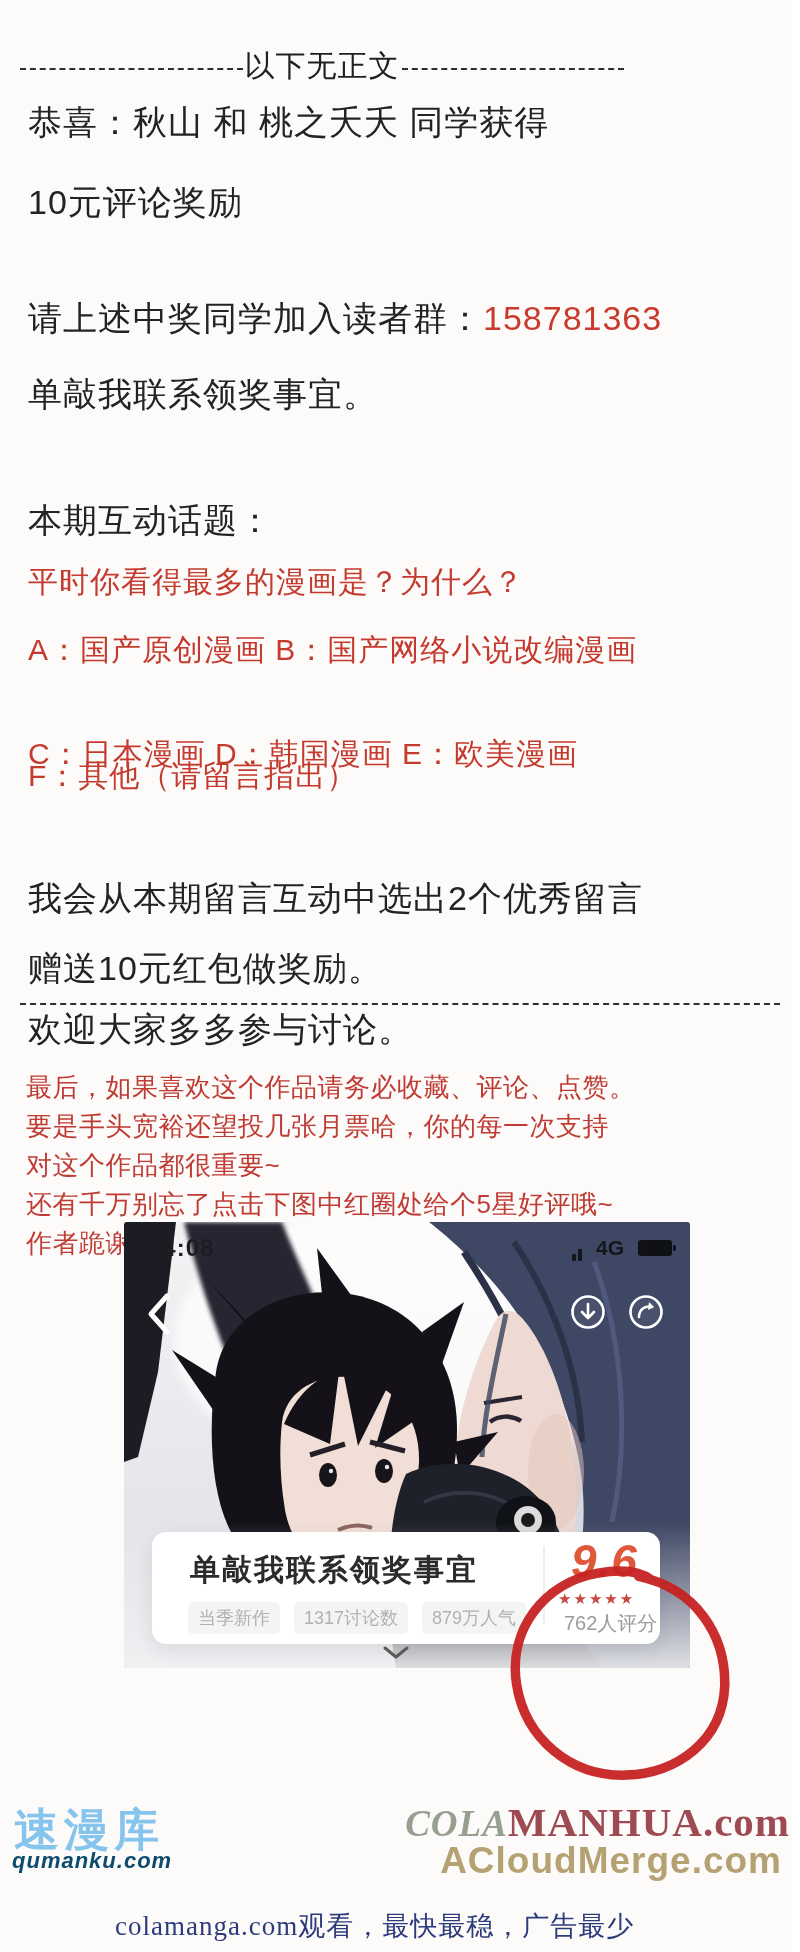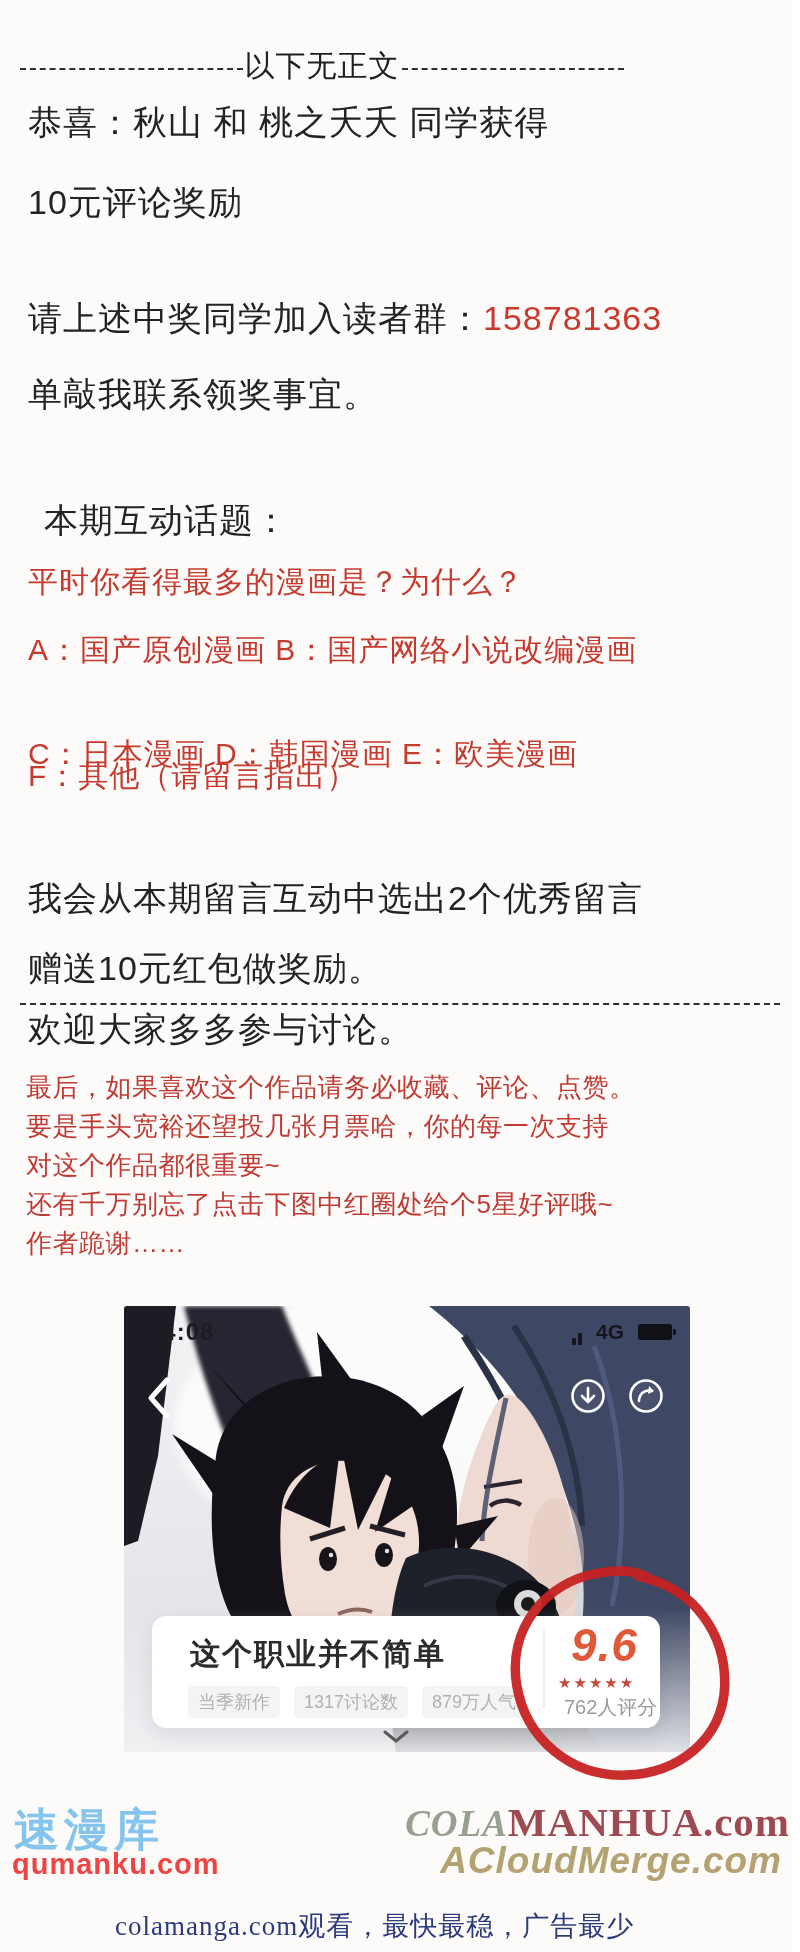--- a/index.html
+++ b/index.html
@@ -9,44 +9,44 @@
   
   .blk{color:#232323;font-size:34px;font-weight:500;letter-spacing:1px;white-space:nowrap;}
   .red{color:#c53a2e;font-size:30px;font-weight:500;letter-spacing:1px;white-space:nowrap;}
   .note-line{color:#bf3b33;font-size:26px;font-weight:500;letter-spacing:.5px;white-space:nowrap;}
   
   .divider1{top:46px;left:20px;width:604px;display:flex;align-items:center;}
   .divider1 .dash{flex:1;border-top:2px dashed #2e2e2e;margin-top:4px;}
   .divider1 .lbl{color:#1f1f1f;font-size:30px;font-weight:500;padding:0 2px;letter-spacing:1px;}
   .divider2{top:1003px;left:20px;width:760px;border-top:2px dashed #2e2e2e;}
   
-  .phone{left:124px;top:1306px;width:566px;height:446px;border-radius:3px;overflow:hidden;background:#fdba74;}
+  .phone{left:124px;top:1222px;width:566px;height:446px;border-radius:3px;overflow:hidden;background:#fdba74;}
   .statusbar-time{left:24px;top:12px;color:#1c1d22;font-size:24px;font-weight:600;letter-spacing:1px;}
   .sig{right:108px;top:27px;display:flex;align-items:flex-end;gap:2px;}
   .sig i{display:block;width:4px;background:#15161a;border-radius:1px;}
   .net4g{right:66px;top:14px;color:#15161a;font-size:21px;font-weight:600;}
   .batt{right:18px;top:18px;width:34px;height:16px;border-radius:3px;background:#101116;}
   .batt:after{content:"";position:absolute;right:-4px;top:5px;width:3px;height:6px;background:#101116;border-radius:0 2px 2px 0;}
   .circ-btn{top:72px;width:36px;height:36px;}
   
   .card{left:28px;top:310px;width:508px;height:112px;background:#ffffff;border-radius:14px;box-shadow:0 6px 18px rgba(40,40,60,.10);}
   .card-title{left:38px;top:18px;color:#2b2b2b;font-size:30px;font-weight:600;letter-spacing:2px;white-space:nowrap;}
   .tags{left:36px;top:70px;display:flex;gap:14px;}
   .tag{background:#f4f4f4;color:#b3b1b0;font-size:18px;padding:4px 10px;border-radius:5px;white-space:nowrap;}
   .vdiv{left:391px;top:14px;width:2px;height:78px;background:#ededed;}
   .rating-num{left:406px;top:2px;color:#e0583a;font-size:46px;font-weight:700;font-style:italic;letter-spacing:1px;margin-left:13px;}
   .rating-stars{left:406px;top:58px;color:#c64a3e;font-size:15px;letter-spacing:2px;}
   .rating-votes{left:404px;top:78px;color:#9b9b9b;font-size:20px;white-space:nowrap;margin-left:8px;}
   
   .wm-cn{left:14px;top:1800px;color:#85c4ec;font-size:45px;font-weight:700;letter-spacing:5px;}
-  .wm-url{left:12px;top:1848px;color:#ef4444;font-size:29px;font-weight:700;letter-spacing:1px;}
+  .wm-url{left:12px;top:1848px;color:#0c4a6e;font-size:22px;font-weight:700;letter-spacing:1px;font-style:italic;}
   .wm-cola-row{right:2px;top:1798px;white-space:nowrap;}
   .wm-cola{color:#97a08f;font-size:37px;font-weight:700;font-style:italic;font-family:"Liberation Serif","DejaVu Serif",serif;letter-spacing:1px;}
   .wm-manhua{color:#9e4a52;font-size:41px;font-weight:700;font-family:"Liberation Serif","DejaVu Serif",serif;letter-spacing:1px;}
-  .wm-acloud{right:10px;top:1840px;color:#b4a273;font-size:37px;font-weight:700;font-style:italic;letter-spacing:1px;}
+  .wm-acloud{right:10px;top:1840px;color:#b4a273;font-size:37px;font-weight:700;letter-spacing:1px;}
   .wm-bottom{left:115px;top:1908px;color:#2c3b7c;font-size:27px;font-family:"Liberation Serif","DejaVu Serif",serif;letter-spacing:1px;white-space:nowrap;}
 </style>
 </head>
 <body>
 
 <div class="page">
 
   <div class="abs divider1">
     <span class="dash"></span>
     <span class="lbl">以下无正文</span>
@@ -54,21 +54,21 @@
   </div>
 
   <div class="abs blk" style="left:28px;top:100px;">恭喜：秋山 和 桃之夭夭 同学获得</div>
   <div class="abs blk" style="left:28px;top:180px;">10元评论奖励</div>
 
   <div class="abs blk" style="left:28px;top:296px;">
     <span>请上述中奖同学加入读者群：</span><span style="color:#ca3a2c;">158781363</span>
   </div>
   <div class="abs blk" style="left:28px;top:372px;">单敲我联系领奖事宜。</div>
 
-  <div class="abs blk" style="left:44px;top:498px;">本期互动话题：</div>
+  <div class="abs blk" style="left:28px;top:498px;">本期互动话题：</div>
   <div class="abs red" style="left:28px;top:562px;">平时你看得最多的漫画是？为什么？</div>
   <div class="abs red" style="left:28px;top:630px;">A：国产原创漫画 B：国产网络小说改编漫画</div>
   <div class="abs red" style="left:28px;top:734px;">C：日本漫画 D：韩国漫画 E：欧美漫画</div>
   <div class="abs red" style="left:28px;top:756px;">F：其他（请留言指出）</div>
 
   <div class="abs blk" style="left:28px;top:876px;">我会从本期留言互动中选出2个优秀留言</div>
   <div class="abs blk" style="left:28px;top:946px;">赠送10元红包做奖励。</div>
 
   <div class="abs divider2"></div>
   <div class="abs blk" style="left:28px;top:1007px;">欢迎大家多多参与讨论。</div>
@@ -161,21 +161,21 @@
       <circle cx="18" cy="18" r="15.5" stroke="#ffffff" stroke-width="2.6" fill="rgba(255,255,255,0.06)"></circle>
       <path d="M18,10 L18,23 M12,18 L18,24 L24,18" stroke="#ffffff" stroke-width="2.6" fill="none" stroke-linecap="round" stroke-linejoin="round"></path>
     </svg>
     <svg class="abs circ-btn" style="left:504px;" width="36" height="36" viewBox="0 0 36 36">
       <circle cx="18" cy="18" r="15.5" stroke="#ffffff" stroke-width="2.6" fill="rgba(255,255,255,0.06)"></circle>
       <path d="M11,23 C11,15 18,11 24,13" stroke="#ffffff" stroke-width="2.6" fill="none" stroke-linecap="round"></path>
       <path d="M21,8 L26,13 L20,16 Z" fill="#ffffff"></path>
     </svg>
 
     <div class="abs card">
-      <div class="abs card-title">这个职业并不简单</div>
+      <div class="abs card-title">单敲我联系领奖事宜</div>
       <div class="abs tags">
         <span class="tag">当季新作</span>
         <span class="tag">1317讨论数</span>
         <span class="tag">879万人气</span>
       </div>
       <div class="abs vdiv"></div>
       <div class="abs rating-num">9.6</div>
       <div class="abs rating-stars">★★★★★</div>
       <div class="abs rating-votes">762人评分</div>
     </div>

